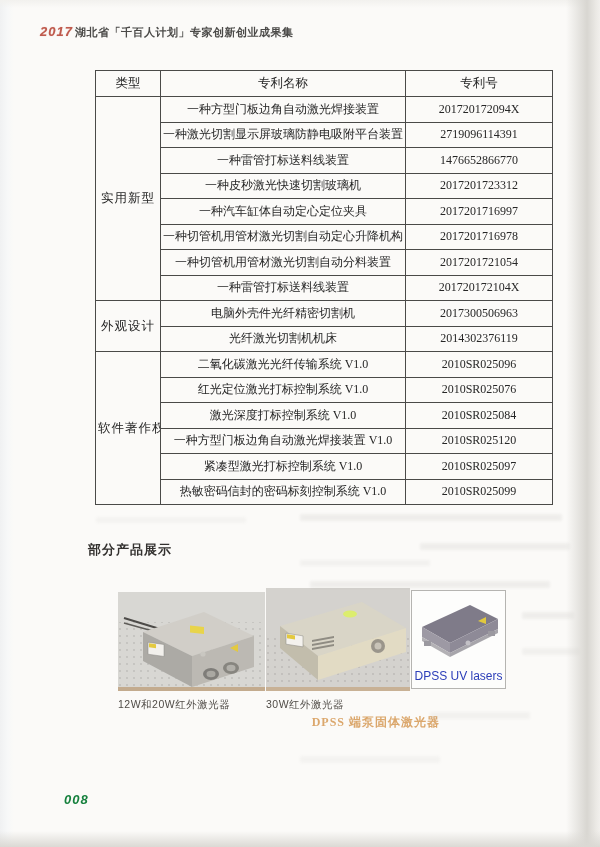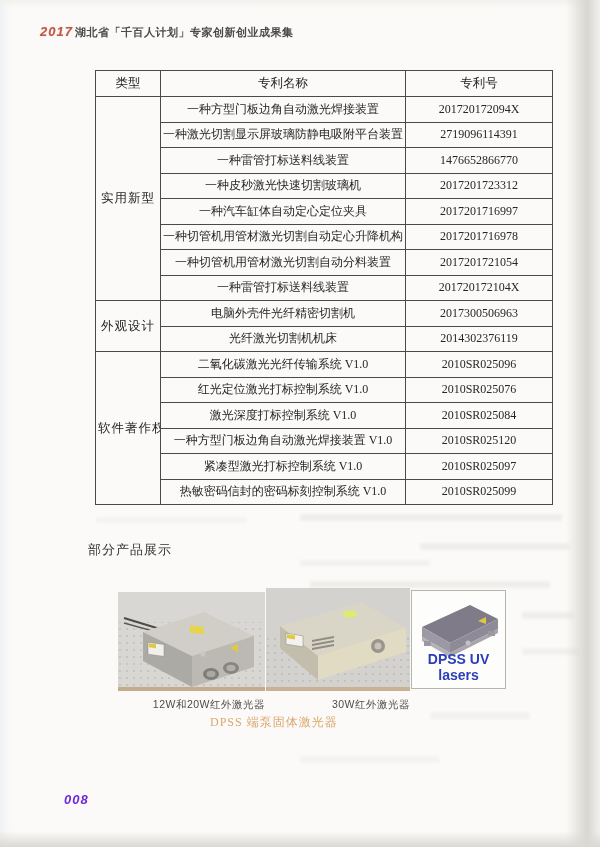--- a/index.html
+++ b/index.html
@@ -28,38 +28,38 @@
   table.patent-table{position:absolute;left:95px;top:70px;width:457px;
     border-collapse:collapse;table-layout:fixed;}
   .patent-table col.c1{width:65px;} .patent-table col.c2{width:245px;} .patent-table col.c3{width:147px;}
   .patent-table th,.patent-table td{
     border:1px solid #4a4a48;text-align:center;vertical-align:middle;
     font-size:12px;color:#262626;padding:0 2px;overflow:hidden;white-space:nowrap;}
   .patent-table th{height:25px;font-weight:normal;font-size:12.5px;}
   .patent-table td{height:24.5px;}
   .patent-table td.type-cell{font-size:12.5px;letter-spacing:1px;margin-left:13px;}
   
-  .section-title{position:absolute;left:88px;top:541px;font-size:13px;font-weight:normal;
+  .section-title{position:absolute;left:88px;top:541px;font-size:13px;font-weight:bold;
     color:#33312f;letter-spacing:1px;}
   
   .product{position:absolute;overflow:hidden;}
   #product-1{left:118px;top:592px;width:147px;height:99px;}
   #product-2{left:266px;top:588px;width:144px;height:103px;}
   #product-3{left:411px;top:590px;width:93px;height:97px;background:#fdfdfc;border:1px solid #b5b4b1;}
   .uv-label{position:absolute;left:0;right:0;bottom:5px;text-align:center;
-    font-family:"Liberation Sans",sans-serif;font-weight:bold;font-size:14px;color:#2b3db8;}
-  .caption{position:absolute;font-size:10.5px;color:#4f4b46;text-align:right;
+    font-family:"Liberation Sans",sans-serif;font-weight:normal;font-size:12px;color:#2b3db8;}
+  .caption{position:absolute;font-size:10.5px;color:#4f4b46;text-align:left;
     font-family:"Liberation Sans",sans-serif;letter-spacing:.5px;}
   #caption-1{left:118px;top:698px;width:147px;}
   #caption-2{left:266px;top:698px;width:144px;}
-  .footer-caption{position:absolute;left:210px;top:714px;width:230px;text-align:left;
-    font-size:12px;font-weight:normal;color:#dba76c;letter-spacing:1px;}
+  .footer-caption{position:absolute;left:210px;top:714px;width:230px;text-align:right;
+    font-size:12px;font-weight:bold;color:#dba76c;letter-spacing:1px;}
   
   .page-number{position:absolute;left:64px;top:792px;font-size:13px;font-weight:bold;
-    font-style:italic;color:#6d28d9;font-family:"Liberation Sans",sans-serif;letter-spacing:1px;}
+    font-style:italic;color:#15803d;font-family:"Liberation Sans",sans-serif;letter-spacing:1px;}
   
   .bleed{position:absolute;background:#85837e;opacity:.10;filter:blur(1.6px);border-radius:2px;}
 </style>
 </head>
 <body>
 
 <div class="scan">
 
   <div class="edge-left"></div>
   <div class="edge-top"></div>

